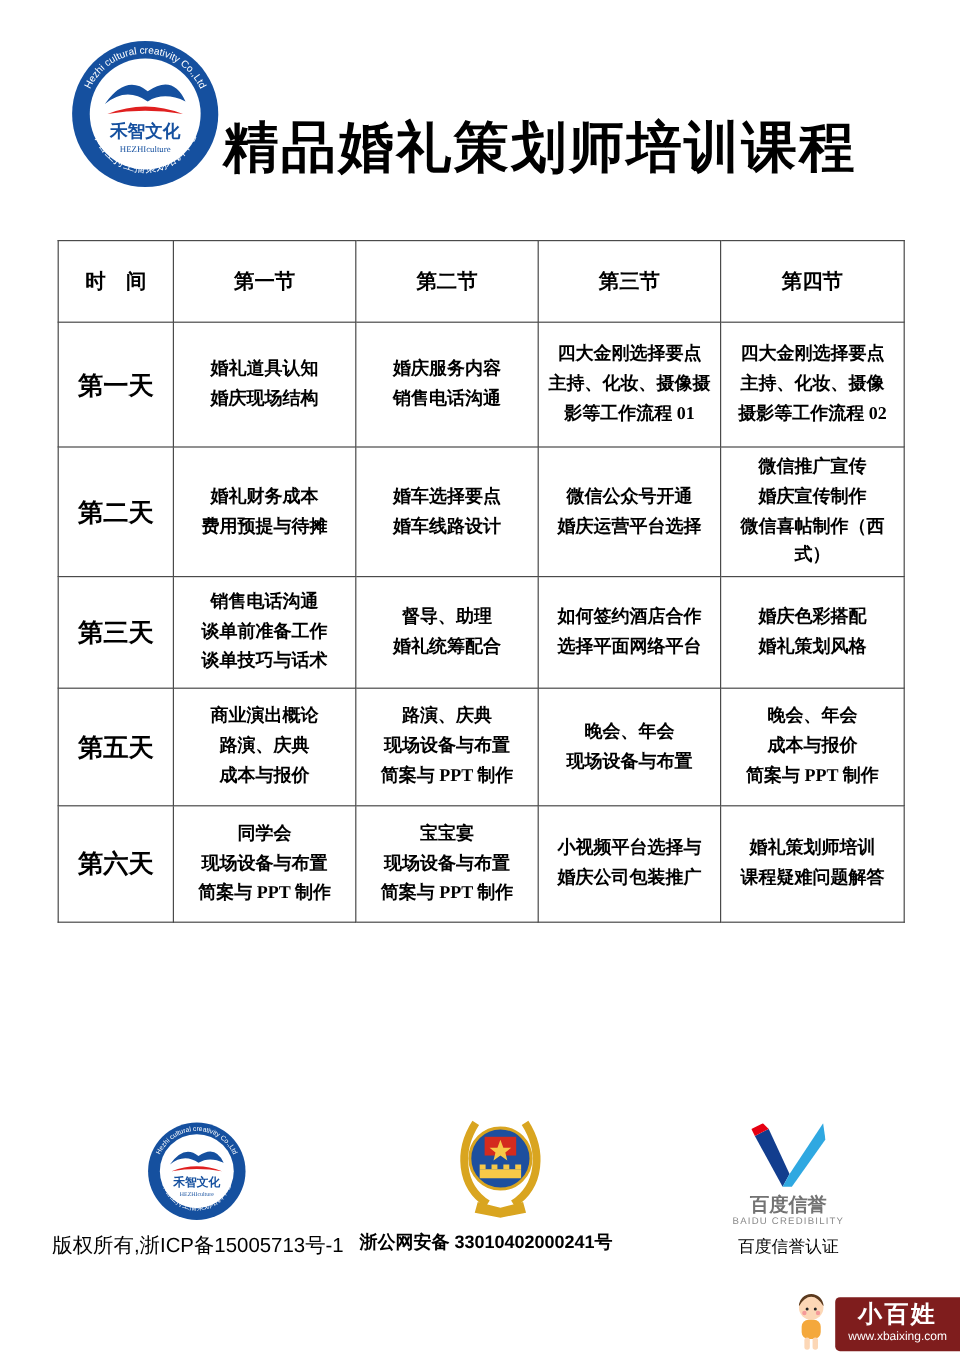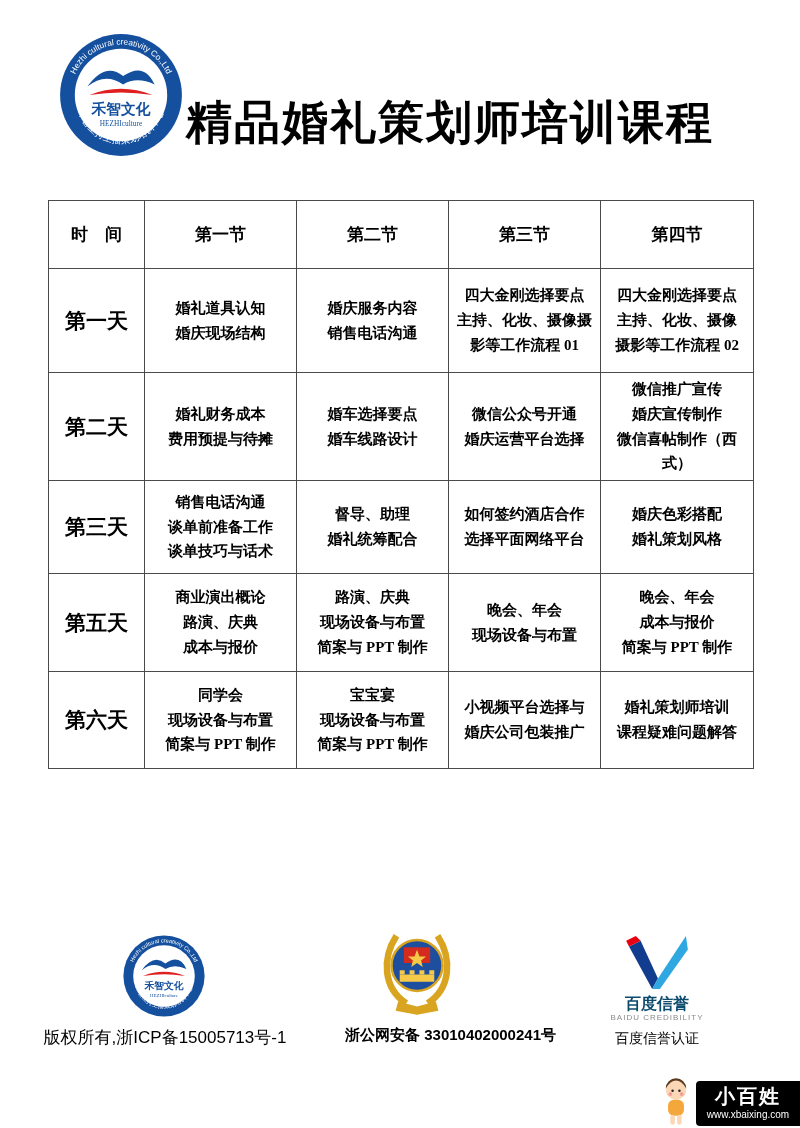--- a/index.html
+++ b/index.html
@@ -29,38 +29,38 @@
   .day { font-size:21px; font-weight:bold; }
   .cell { font-size:15px; line-height:1.65; white-space:pre-line; font-weight:600; }
   tr.r1 { height:104px; } tr.r2 { height:93px; } tr.r3 { height:93px; }
   tr.r4 { height:92px; }  tr.r5 { height:98px; } tr.r6 { height:97px; }
 
   
   .footer-logo  { position:absolute; left:122px; top:934px; width:84px; height:84px; }
   .copyright    { position:absolute; left:42px;  top:1026px; width:246px; text-align:center;
                   font-family:"Liberation Sans","DejaVu Sans",sans-serif; font-size:17px; }
   .police-badge { position:absolute; left:380px; top:928px; width:74px; height:88px; }
-  .police-text  { position:absolute; left:310px; top:1026px; width:246px; text-align:right;
+  .police-text  { position:absolute; left:282px; top:1026px; width:246px; text-align:center;
                   font-weight:bold; font-size:15px;
                   font-family:"Liberation Sans","DejaVu Sans",sans-serif; }
   .baidu-logo   { position:absolute; left:626px; top:936px; width:62px; height:54px; }
   .baidu-name   { position:absolute; left:592px; top:994px; width:130px; text-align:center;
-                  font-weight:bold; font-size:16px; color:#0c4a6e;
+                  font-weight:bold; font-size:16px; color:#737373;
                   font-family:"Liberation Sans","DejaVu Sans",sans-serif; }
   .baidu-en     { position:absolute; left:592px; top:1013px; width:130px; text-align:center;
                   font-size:8px; letter-spacing:1px; color:#8a8a8a;
                   font-family:"Liberation Sans","DejaVu Sans",sans-serif; }
   .baidu-cert   { position:absolute; left:582px; top:1030px; width:150px; text-align:center;
                   font-size:14px; font-family:"Liberation Sans","DejaVu Sans",sans-serif; }
 
   
   .watermark { position:absolute; right:0; bottom:2px; display:flex; align-items:flex-end; cursor:pointer; }
   .mascot { width:36px; height:50px; margin-right:2px; }
   .wm-box {
-    width:104px; height:45px; background:#000000; border-radius:4px 0 0 4px;
+    width:104px; height:45px; background:#7f1d1d; border-radius:4px 0 0 4px;
     color:#ffffff; text-align:center; padding-top:3px;
     font-family:"Liberation Sans","DejaVu Sans",sans-serif;
   }
   .wm-title { font-size:20px; font-weight:bold; line-height:24px; letter-spacing:2px; }
   .wm-url   { font-size:10px; line-height:13px; }
 </style>
 </head>
 <body>
 
 <div class="page">

